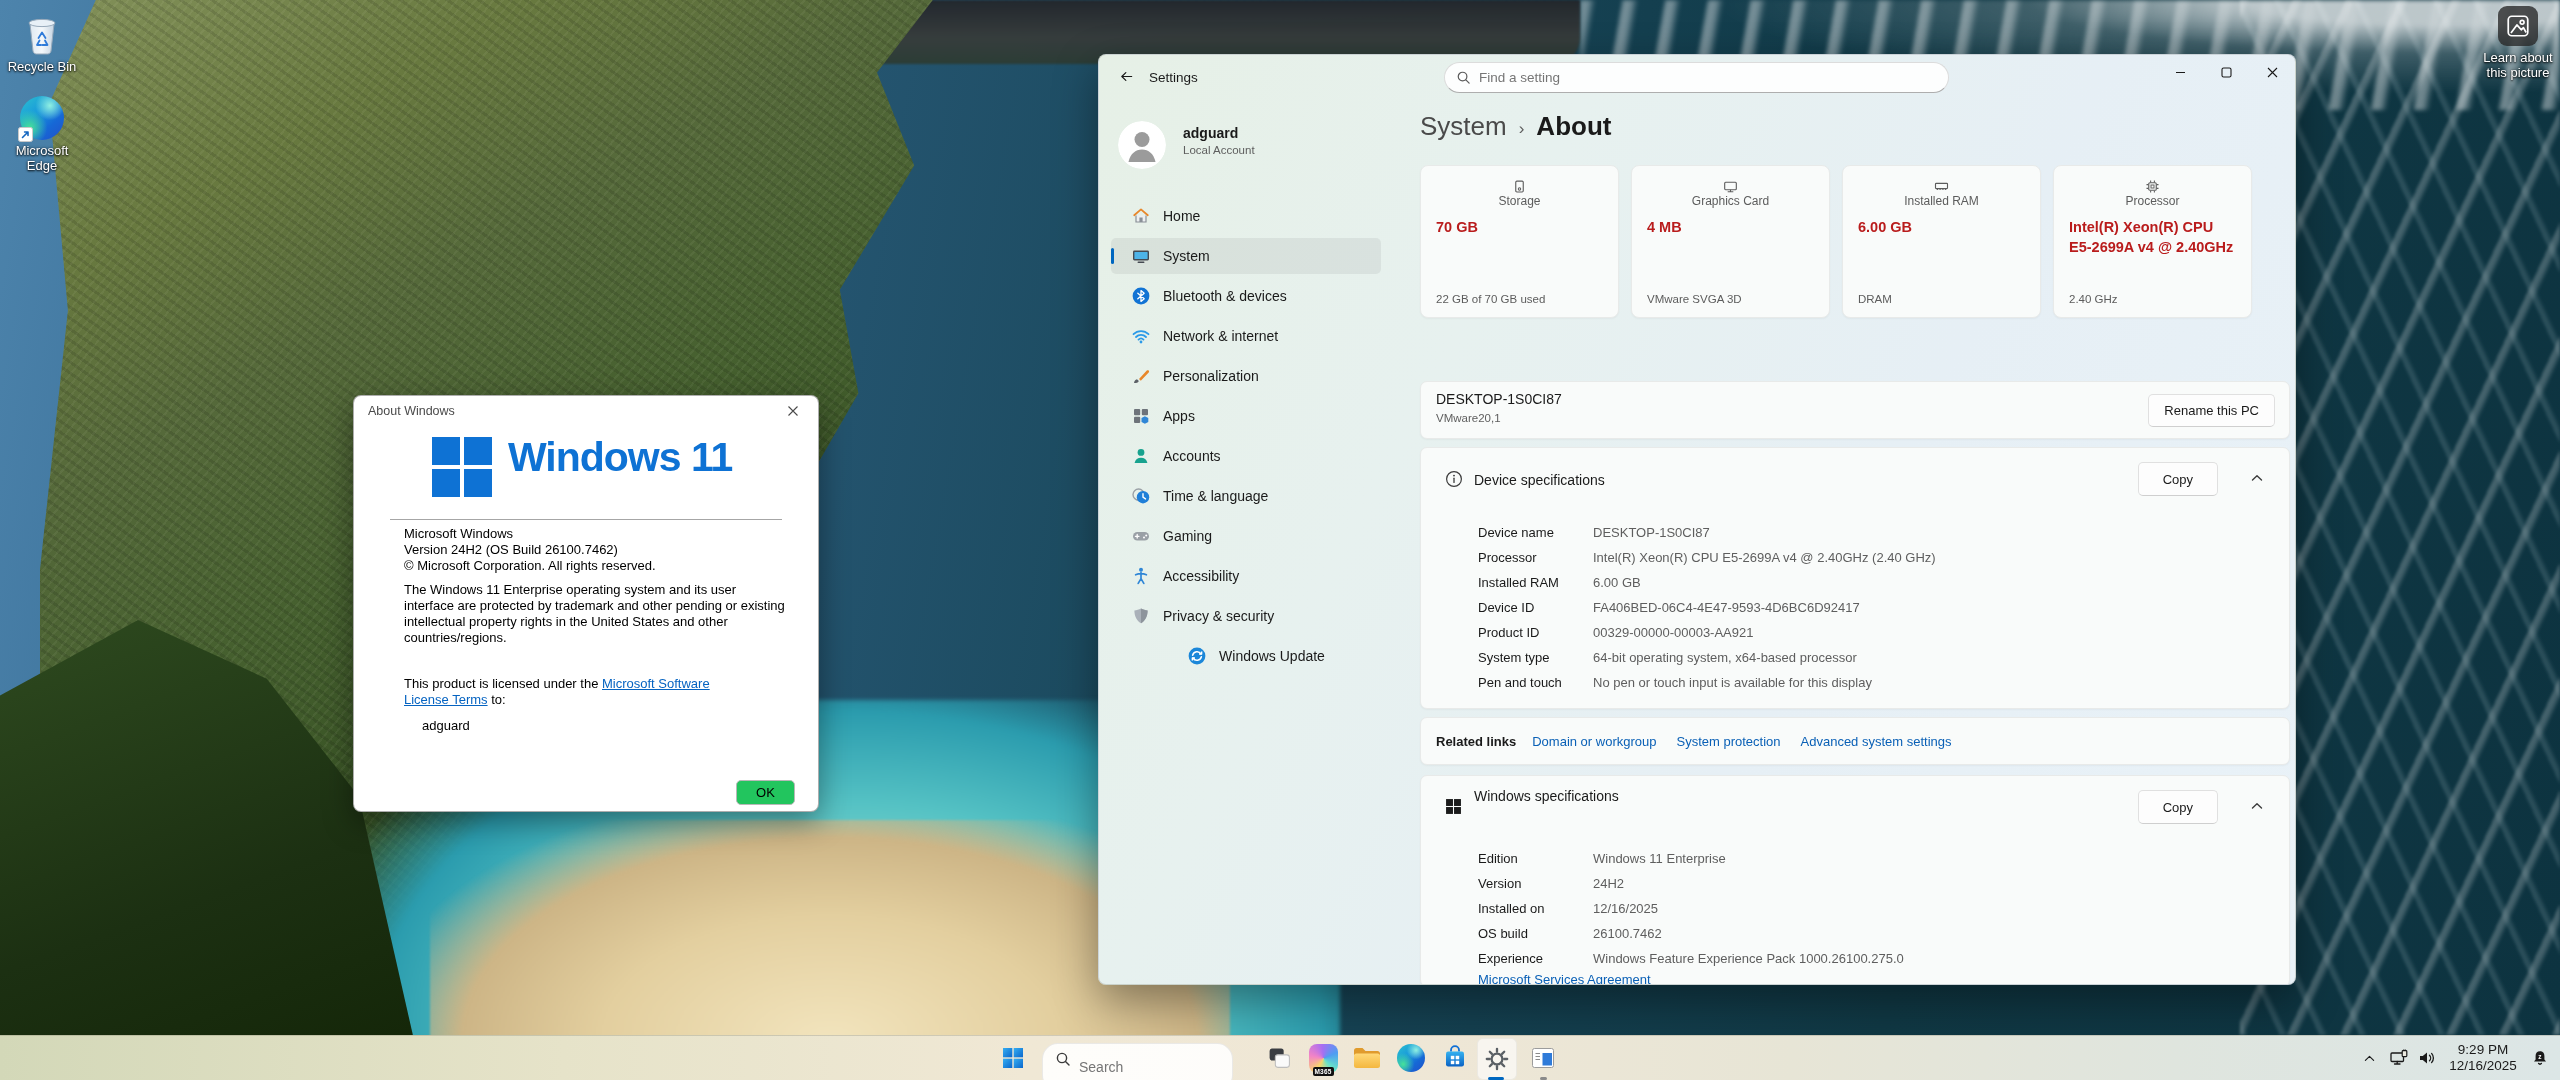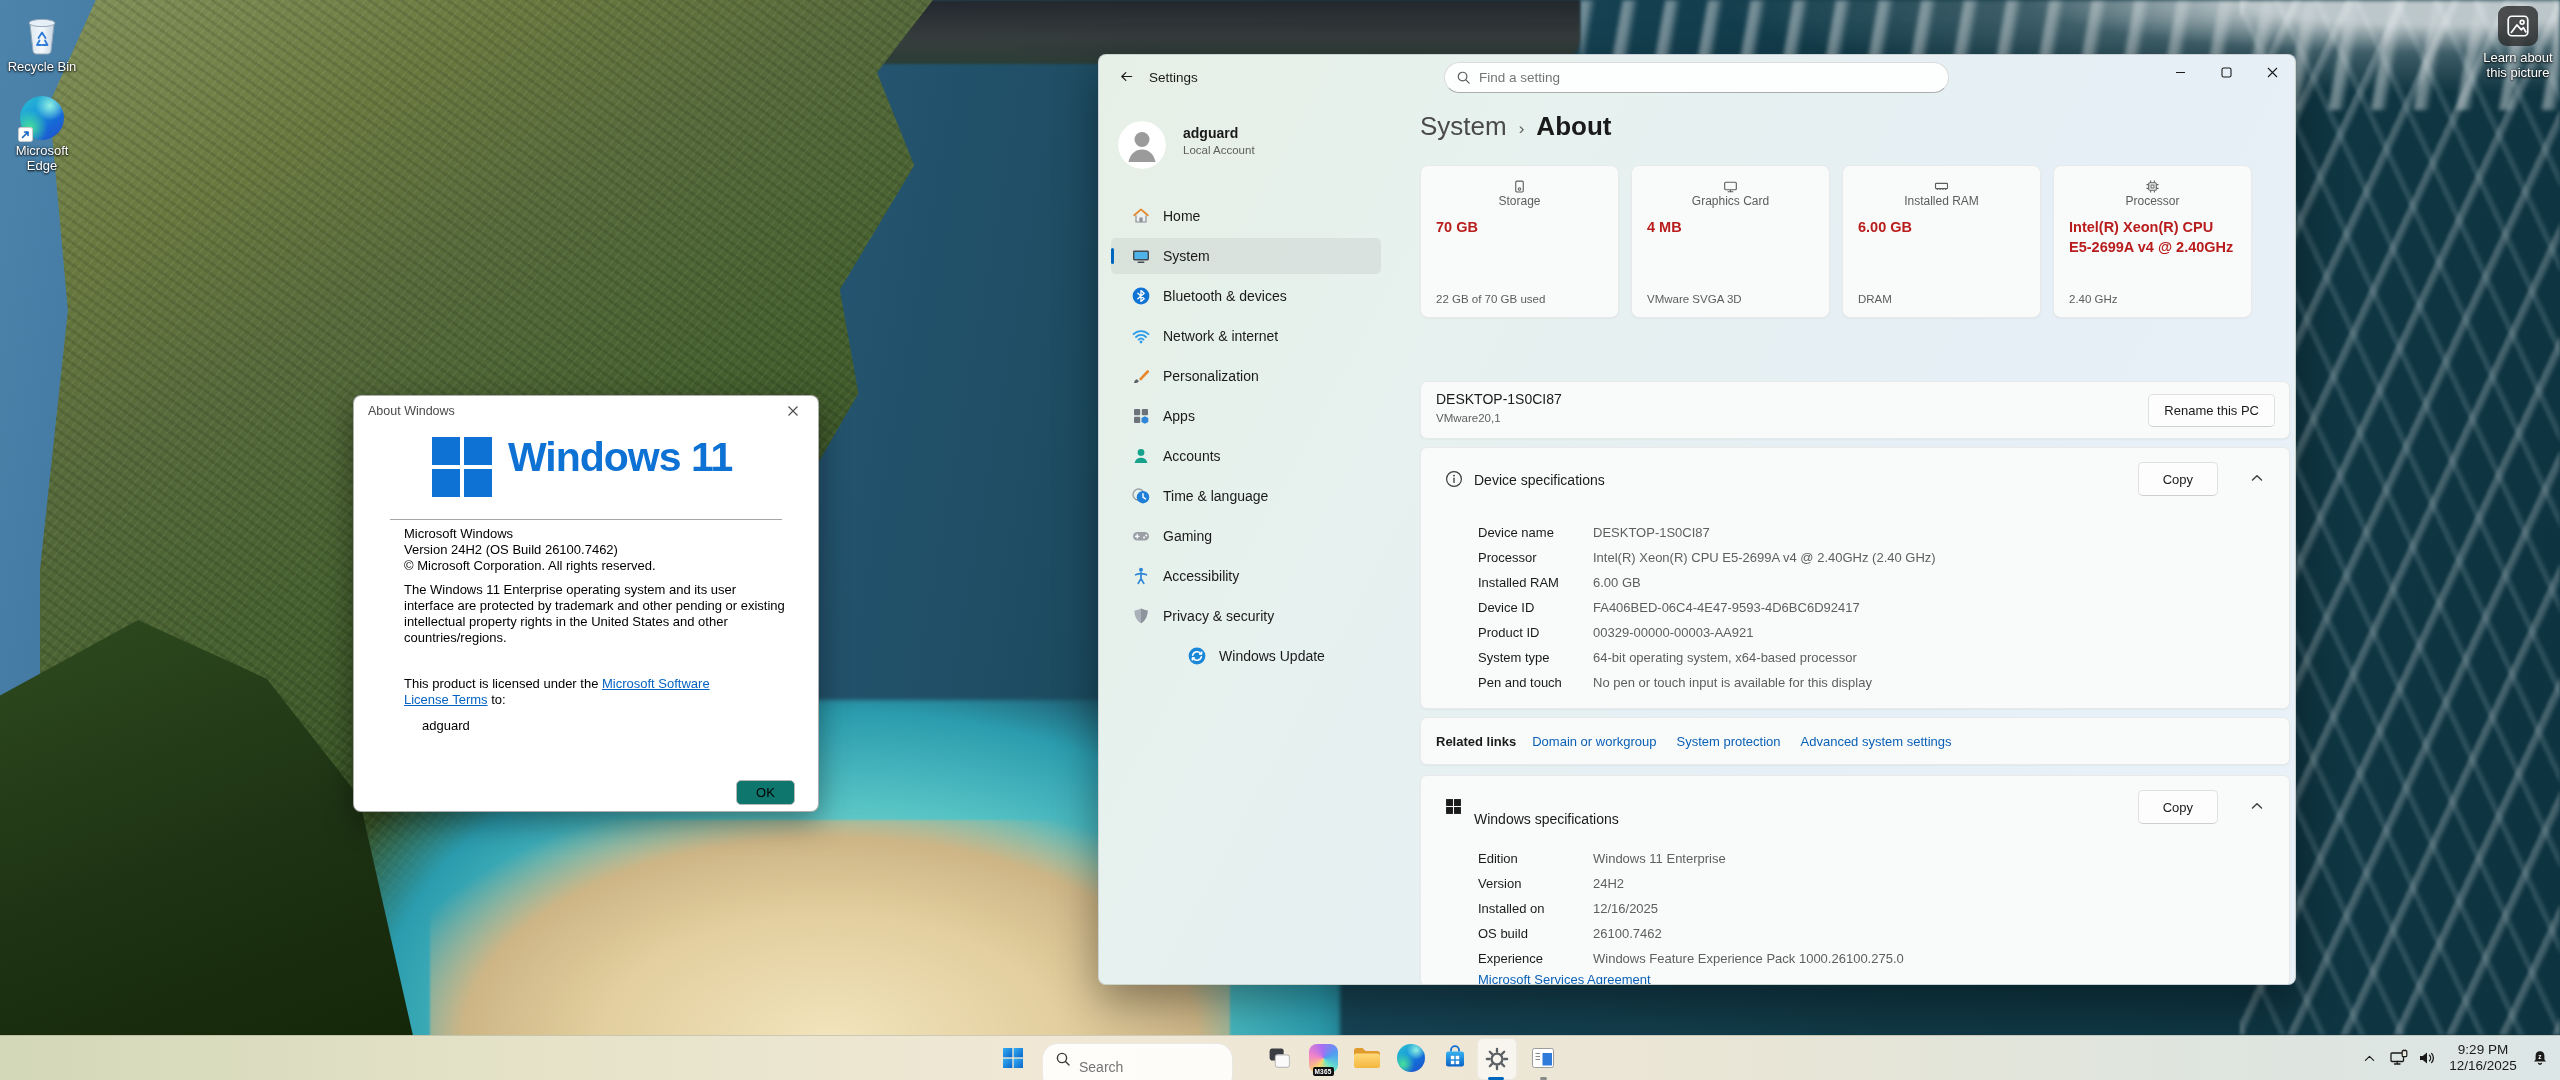--- a/index.html
+++ b/index.html
@@ -49,21 +49,21 @@
     border-radius:8px;box-shadow:0 10px 30px rgba(0,0,0,.4);overflow:hidden;font-size:13px;color:#000;}
   #dlg .tbar{height:30px;}
   #dlg .ttl{left:14px;top:8px;font-size:12.5px;color:#4a4a4a;}
   #dlg .x{right:6px;top:2px;width:38px;height:26px;display:flex;align-items:center;justify-content:center;border-radius:4px;}
   .w11sq{left:78px;top:41px;width:60px;height:60px;display:grid;grid-template-columns:28px 28px;grid-template-rows:28px 28px;gap:4px;}
   .w11sq span{background:#0e72d4;}
   .w11txt{left:154px;top:38px;font-size:41px;font-weight:600;color:#0e72d4;letter-spacing:-1px;}
   #dlg .sep{left:36px;top:123px;width:392px;border-top:1px solid #a6a6a6;}
   .dlg-line{left:50px;width:382px;line-height:16px;}
   .dlg-link{color:#0563c1;text-decoration:underline;cursor:pointer;}
-  .okbtn{left:382px;top:384px;width:57px;height:23px;background:#0f766e;border:1px solid #b8b8b8;
+  .okbtn{left:382px;top:384px;width:57px;height:23px;background:#22c55e;border:1px solid #b8b8b8;
     border-radius:5px;font-size:13px;display:flex;align-items:center;justify-content:center;}
 
   
   #win{left:1098px;top:54px;width:1196px;height:929px;border-radius:8px;overflow:hidden;
     background:linear-gradient(118deg,#e6f0e6 0%,#e7f1ef 30%,#e6eff5 60%,#e9f2f8 100%);
     box-shadow:0 16px 44px rgba(0,0,0,.38);border:1px solid rgba(0,0,0,.12);font-size:14px;color:#1a1a1a;}
   .winbtn{width:46px;height:34px;display:flex;align-items:center;justify-content:center;}
   #search-set{left:345px;top:7px;width:505px;height:31px;}
   #search-set input{width:100%;height:100%;box-sizing:border-box;border:1px solid #dcdcdc;border-bottom-color:#aeaeae;
     border-radius:16px;background:#fdfefe;padding:0 12px 0 34px;font-size:13.5px;font-family:inherit;color:#1a1a1a;outline:none;}
@@ -481,21 +481,21 @@
 
   <div class="abs panel" style="top:720px;height:212px;">
     <span class="abs" style="left:24px;top:22px;">
         <svg width="17" height="17" viewBox="0 0 16 16">
           <rect x="1" y="1" width="6.5" height="6.5" fill="#1a1a1a"></rect>
           <rect x="8.5" y="1" width="6.5" height="6.5" fill="#1a1a1a"></rect>
           <rect x="1" y="8.5" width="6.5" height="6.5" fill="#1a1a1a"></rect>
           <rect x="8.5" y="8.5" width="6.5" height="6.5" fill="#1a1a1a"></rect>
         </svg>
       </span>
-    <div class="abs" style="left:53px;top:35px;font-size:14px;">Windows specifications</div>
+    <div class="abs" style="left:53px;top:12px;font-size:14px;">Windows specifications</div>
     <button class="pbtn" style="right:71px;top:14px;height:34px;padding:0 24px;">Copy</button>
     <span class="abs" style="right:26px;top:26px;">
         <svg width="12" height="8" viewBox="0 0 12 8">
           <path d="M1.5 6 6 1.8 10.5 6" fill="none" stroke="#3c3c3c" stroke-width="1.4" stroke-linecap="round" stroke-linejoin="round"></path>
         </svg>
       </span>
 
     <div class="srow" style="top:70px;">
         <span class="l">Edition</span>
         <span class="v">Windows 11 Enterprise</span>

